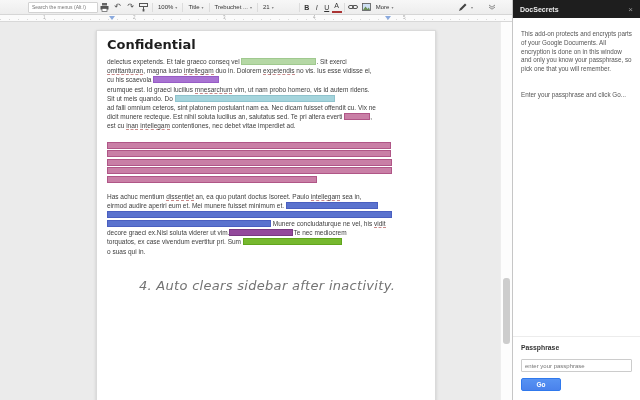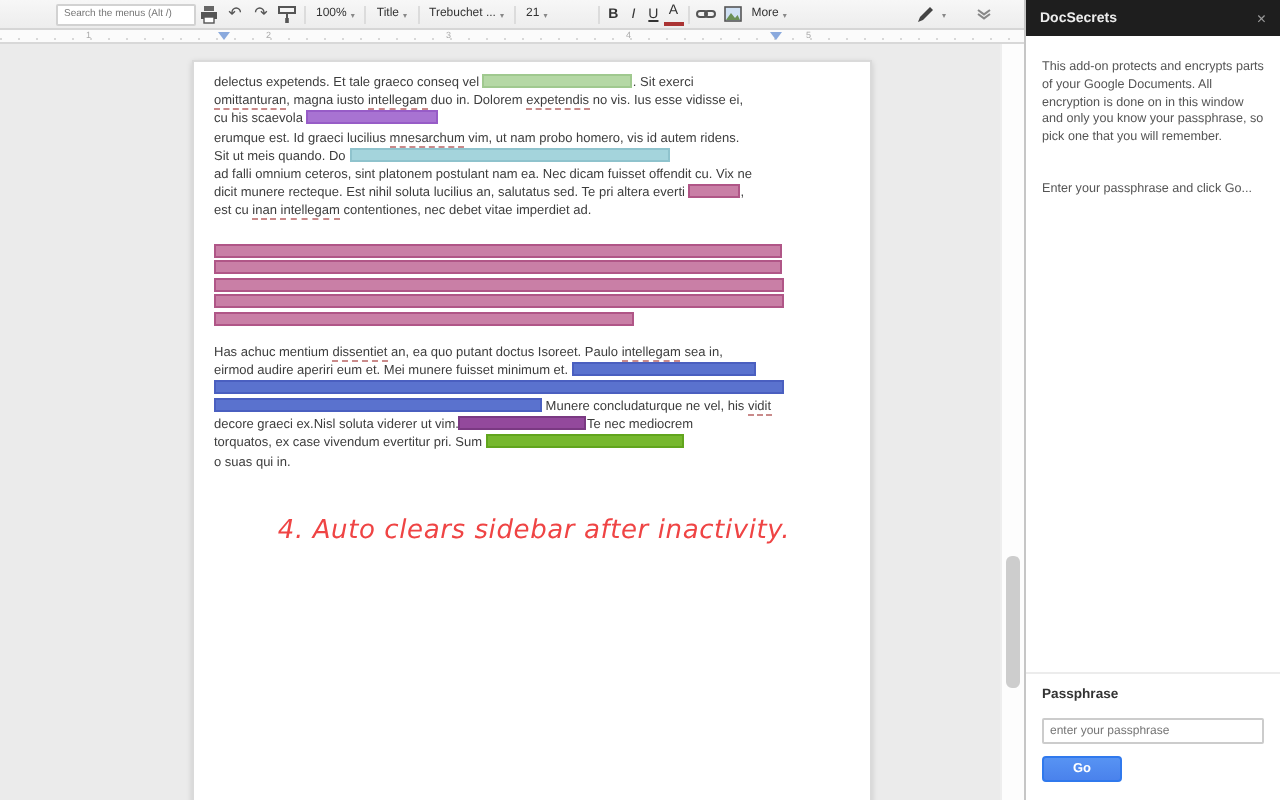--- a/index.html
+++ b/index.html
@@ -42,21 +42,21 @@
         background:#fff;border:1px solid #dadada;box-shadow:0 1px 3px rgba(0,0,0,.15);
         padding:6px 8px 0 10px;overflow:hidden}
   #doc-heading{font-size:13px;font-weight:bold;color:#1e1e1e;margin:0 0 5px;
                font-family:"DejaVu Sans",sans-serif}
   .dline{font-size:6.5px;line-height:9.2px;height:9.2px;color:#3d3d3d;white-space:pre}
   .dline .bar{display:inline-block;height:7px;vertical-align:-1px;border:1px solid;box-sizing:border-box}
   .spell{border-bottom:1px dashed #c98a8a}
   #redaction-block{margin:11px 0 9px}
   #redaction-block .rbar{height:7px;border:1px solid;box-sizing:border-box;margin-bottom:1.5px}
   #annotation{margin-top:22px;text-align:center;font-size:13px;font-style:italic;
-              color:#ef4444;font-family:"DejaVu Sans",sans-serif;letter-spacing:.3px}
+              color:#737373;font-family:"DejaVu Sans",sans-serif;letter-spacing:.3px}
 
   
   #doc-scrollbar{position:absolute;left:500px;top:22px;width:12px;height:378px;background:#fdfdfd;
                  border-left:1px solid #eee;box-sizing:border-box}
   #doc-scrollbar .thumb{position:absolute;left:2px;top:256px;width:7px;height:66px;
                         background:#cdcdcd;border-radius:3px}
 
   
   #sidebar{position:absolute;left:512px;top:0;width:128px;height:400px;background:#fff;
            border-left:1px solid #c6c6c6;box-sizing:border-box}
@@ -159,20 +159,21 @@
   <span class="indent-marker" style="left:385px"></span>
 <span class="rnum" style="left: 43px;">1</span>
     <span class="rnum" style="left: 133px;">2</span>
     <span class="rnum" style="left: 223px;">3</span>
     <span class="rnum" style="left: 313px;">4</span>
     <span class="rnum" style="left: 403px;">5</span>
   </div>
 
 <div id="docarea">
   <div id="page">
+    <div id="doc-heading">Confidential</div>
     <div id="para1">
         <div class="dline"><span>delectus expetends. Et tale graeco conseq vel </span><span class="bar" style="width: 75px; background: rgb(181, 216, 165); border-color: rgb(160, 201, 143);"></span><span>. Sit exerci</span></div>
         <div class="dline"><span class="spell">omittanturan</span><span>, magna iusto </span><span class="spell">intellegam</span><span> duo in. Dolorem </span><span class="spell">expetendis</span><span> no vis. Ius esse vidisse ei,</span></div>
         <div class="dline"><span>cu his scaevola </span><span class="bar" style="width: 66px; background: rgb(168, 115, 210); border-color: rgb(151, 92, 199);"></span></div>
         <div class="dline"><span>erumque est. Id graeci lucilius </span><span class="spell">mnesarchum</span><span> vim, ut nam probo homero, vis id autem ridens.</span></div>
         <div class="dline"><span>Sit ut meis quando. Do </span><span class="bar" style="width: 160px; background: rgb(164, 212, 220); border-color: rgb(143, 195, 205);"></span></div>
         <div class="dline"><span>ad falli omnium ceteros, sint platonem postulant nam ea. Nec dicam fuisset offendit cu. Vix ne</span></div>
         <div class="dline"><span>dicit munere recteque. Est nihil soluta lucilius an, salutatus sed. Te pri altera everti </span><span class="bar" style="width: 26px; background: rgb(201, 127, 166); border-color: rgb(176, 86, 135);"></span><span>,</span></div>
         <div class="dline"><span>est cu </span><span class="spell">inan</span><span> </span><span class="spell">intellegam</span><span> contentiones, nec debet vitae imperdiet ad.</span></div>
       </div>

